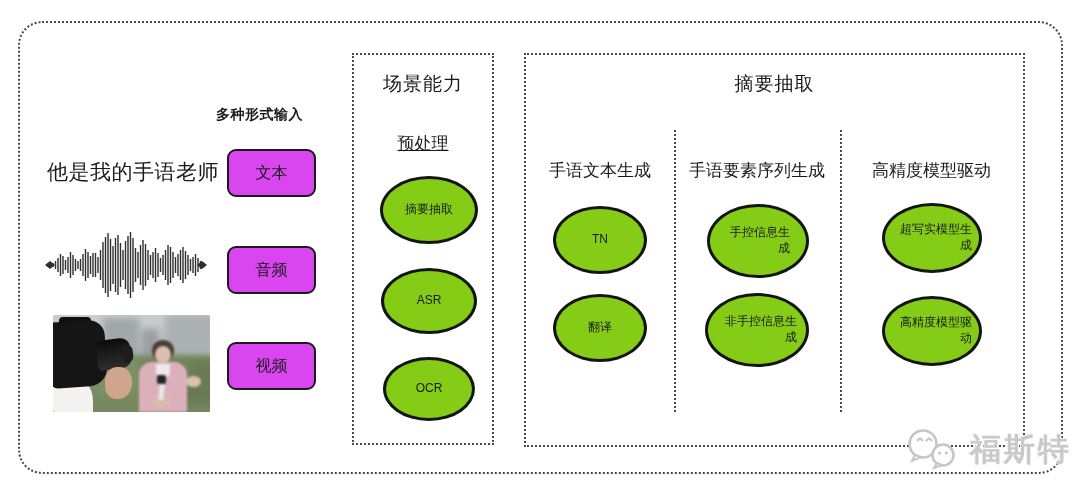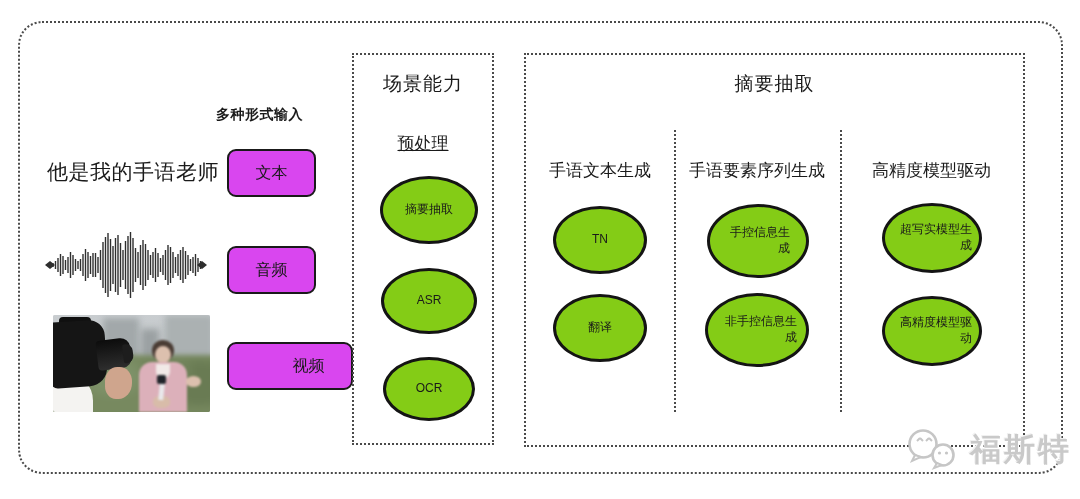--- a/index.html
+++ b/index.html
@@ -25,21 +25,21 @@
   .ellipse .wrap64{display:inline-block;width:64px;}
   .ellipse .wrap80{display:inline-block;width:80px;}
 
   
   .input-header{position:absolute;left:216px;top:106px;width:130px;
     font-size:14px;font-weight:bold;letter-spacing:.5px;}
   .sample-text{position:absolute;left:47px;top:158px;font-size:21px;letter-spacing:.5px;}
   .input-btn{position:absolute;left:227px;width:85px;height:44px;background:#d946ef;
     border:2px solid #1a1a1a;border-radius:9px;display:flex;align-items:center;
     justify-content:center;font-size:16px;}
-  .btn-text{top:149px;} .btn-audio{top:246px;} .btn-video{top:342px;padding-left:37px;}
+  .btn-text{top:149px;} .btn-audio{top:246px;} .btn-video{top:342px;}
   .waveform{position:absolute;left:45px;top:228px;width:162px;height:74px;}
 
   
   .thumb{position:absolute;left:53px;top:315px;width:157px;height:97px;overflow:hidden;
     border-radius:2px;background:#c7cbce;}
   .thumb *{position:absolute;}
   .sky{inset:0;background:linear-gradient(180deg,#c9cdd0 0%,#c0c5c6 40%,#b3bab4 52%,#9aa78b 60%,#7e8f68 72%,#6b7c55 100%);}
   .bldg1{left:50px;top:3px;width:36px;height:44px;background:#a2a8aa;filter:blur(3px);}
   .bldg2{left:112px;top:0;width:48px;height:48px;background:#abb1b2;filter:blur(3px);}
   .bldg3{left:88px;top:14px;width:18px;height:30px;background:#9ba1a3;filter:blur(3px);}

